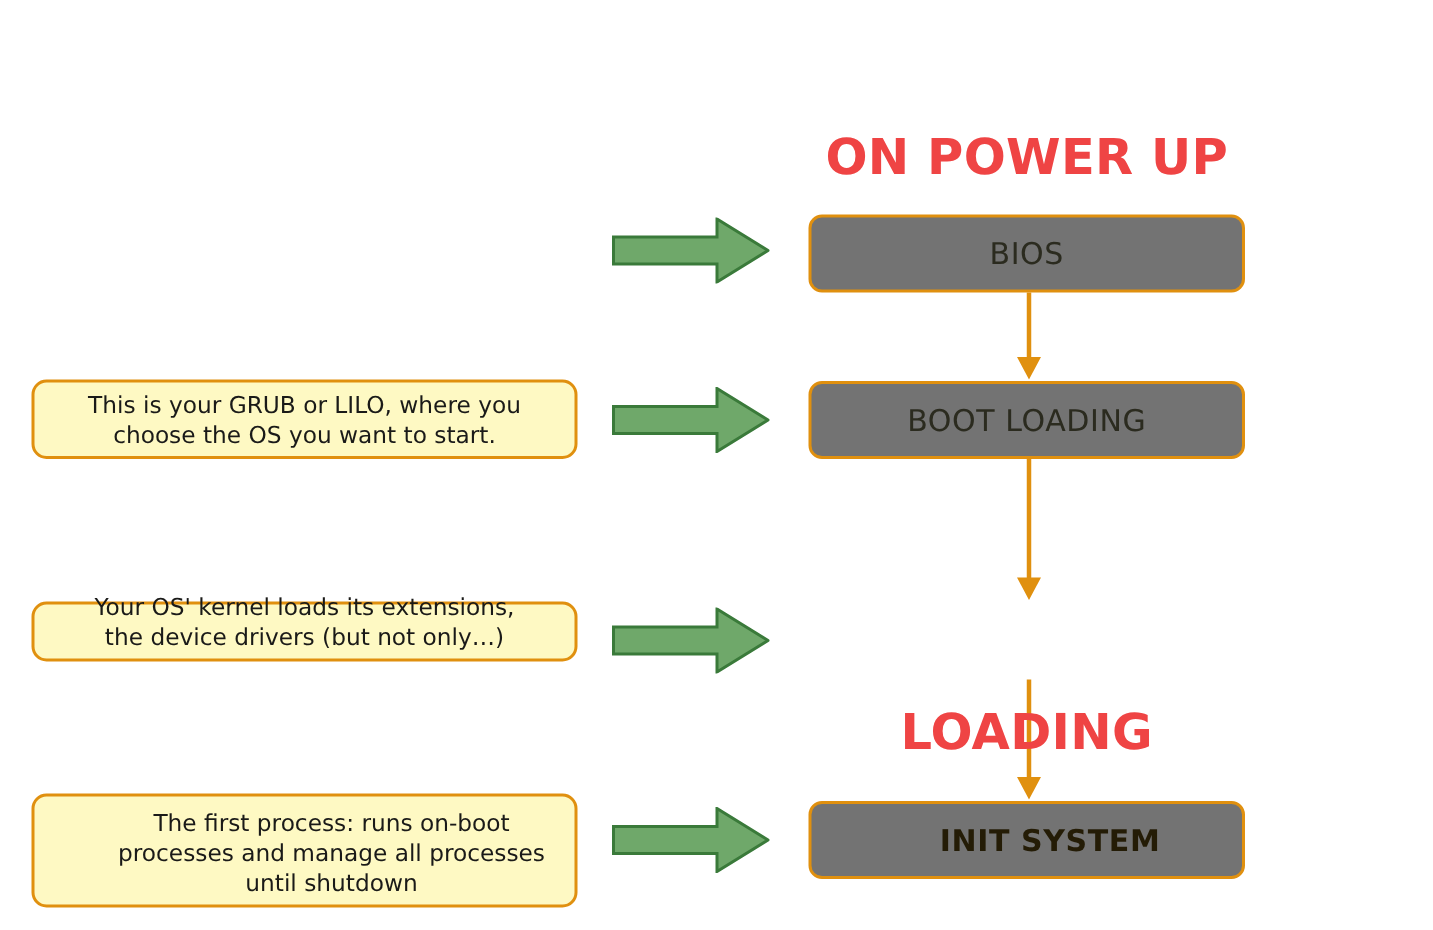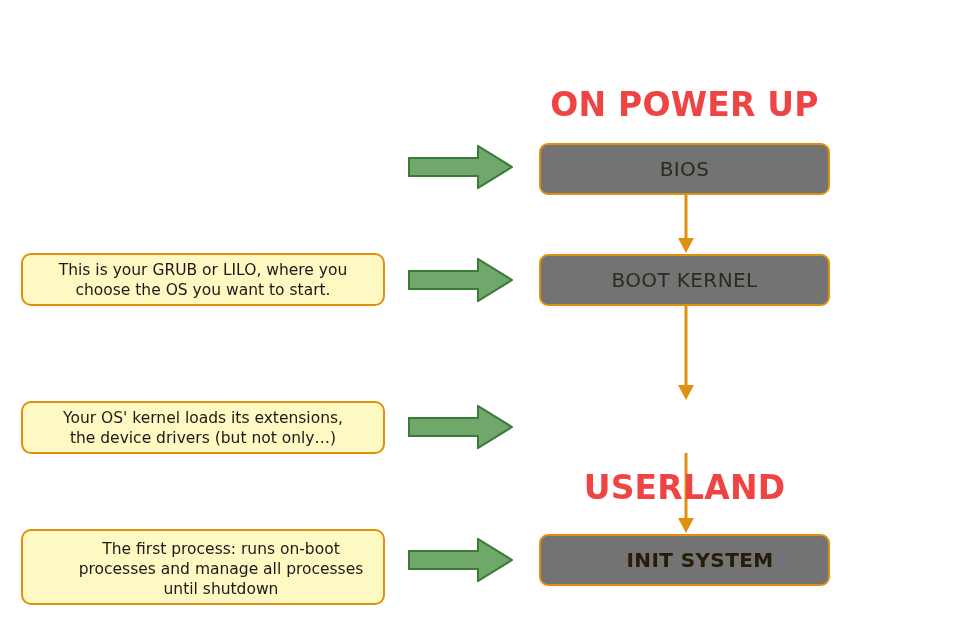--- a/index.html
+++ b/index.html
@@ -115,41 +115,41 @@
 
     <g>
       <line x1="686" y1="453" x2="686" y2="522" stroke="#e0900f" stroke-width="3"></line>
       <polygon points="678,518 694,518 686,533" fill="#e0900f"></polygon>
     </g>
   </svg>
 
   <div class="section-header" style="left:539px; top:85px; width:291px;">ON POWER UP</div>
 
 
-  <div class="section-header" style="left:539px; top:468px; width:291px;">USERLAND</div>
+  <div class="section-header" style="left:539px; top:468px; width:291px;">LOADING</div>
 
   <div class="flow-box" style="top:143px;">
     <span class="label">BIOS</span>
   </div>
 
   <div class="flow-box" style="top:254px;">
-    <span class="label">BOOT KERNEL</span>
+    <span class="label">BOOT LOADING</span>
   </div>
 
 
   <div class="flow-box" style="top:534px;">
     <span class="label bold">INIT SYSTEM</span>
   </div>
 
   <div class="note-box" style="left:21px; top:253px; width:364px; height:53px;">
     <span class="note-text">This is your GRUB or LILO, where you
 choose the OS you want to start.</span>
   </div>
 
-  <div class="note-box" style="left:21px; top:401px; width:364px; height:53px;">
+  <div class="note-box" style="left:21px; top:401px; width:364px; height:40px;">
     <span class="note-text">Your OS' kernel loads its extensions,
 the device drivers (but not only…)</span>
   </div>
 
   <div class="note-box" style="left:21px; top:529px; width:364px; height:76px;padding-left:46px;">
     <span class="note-text">The first process: runs on-boot
 processes and manage all processes
 until shutdown</span>
   </div>
 

